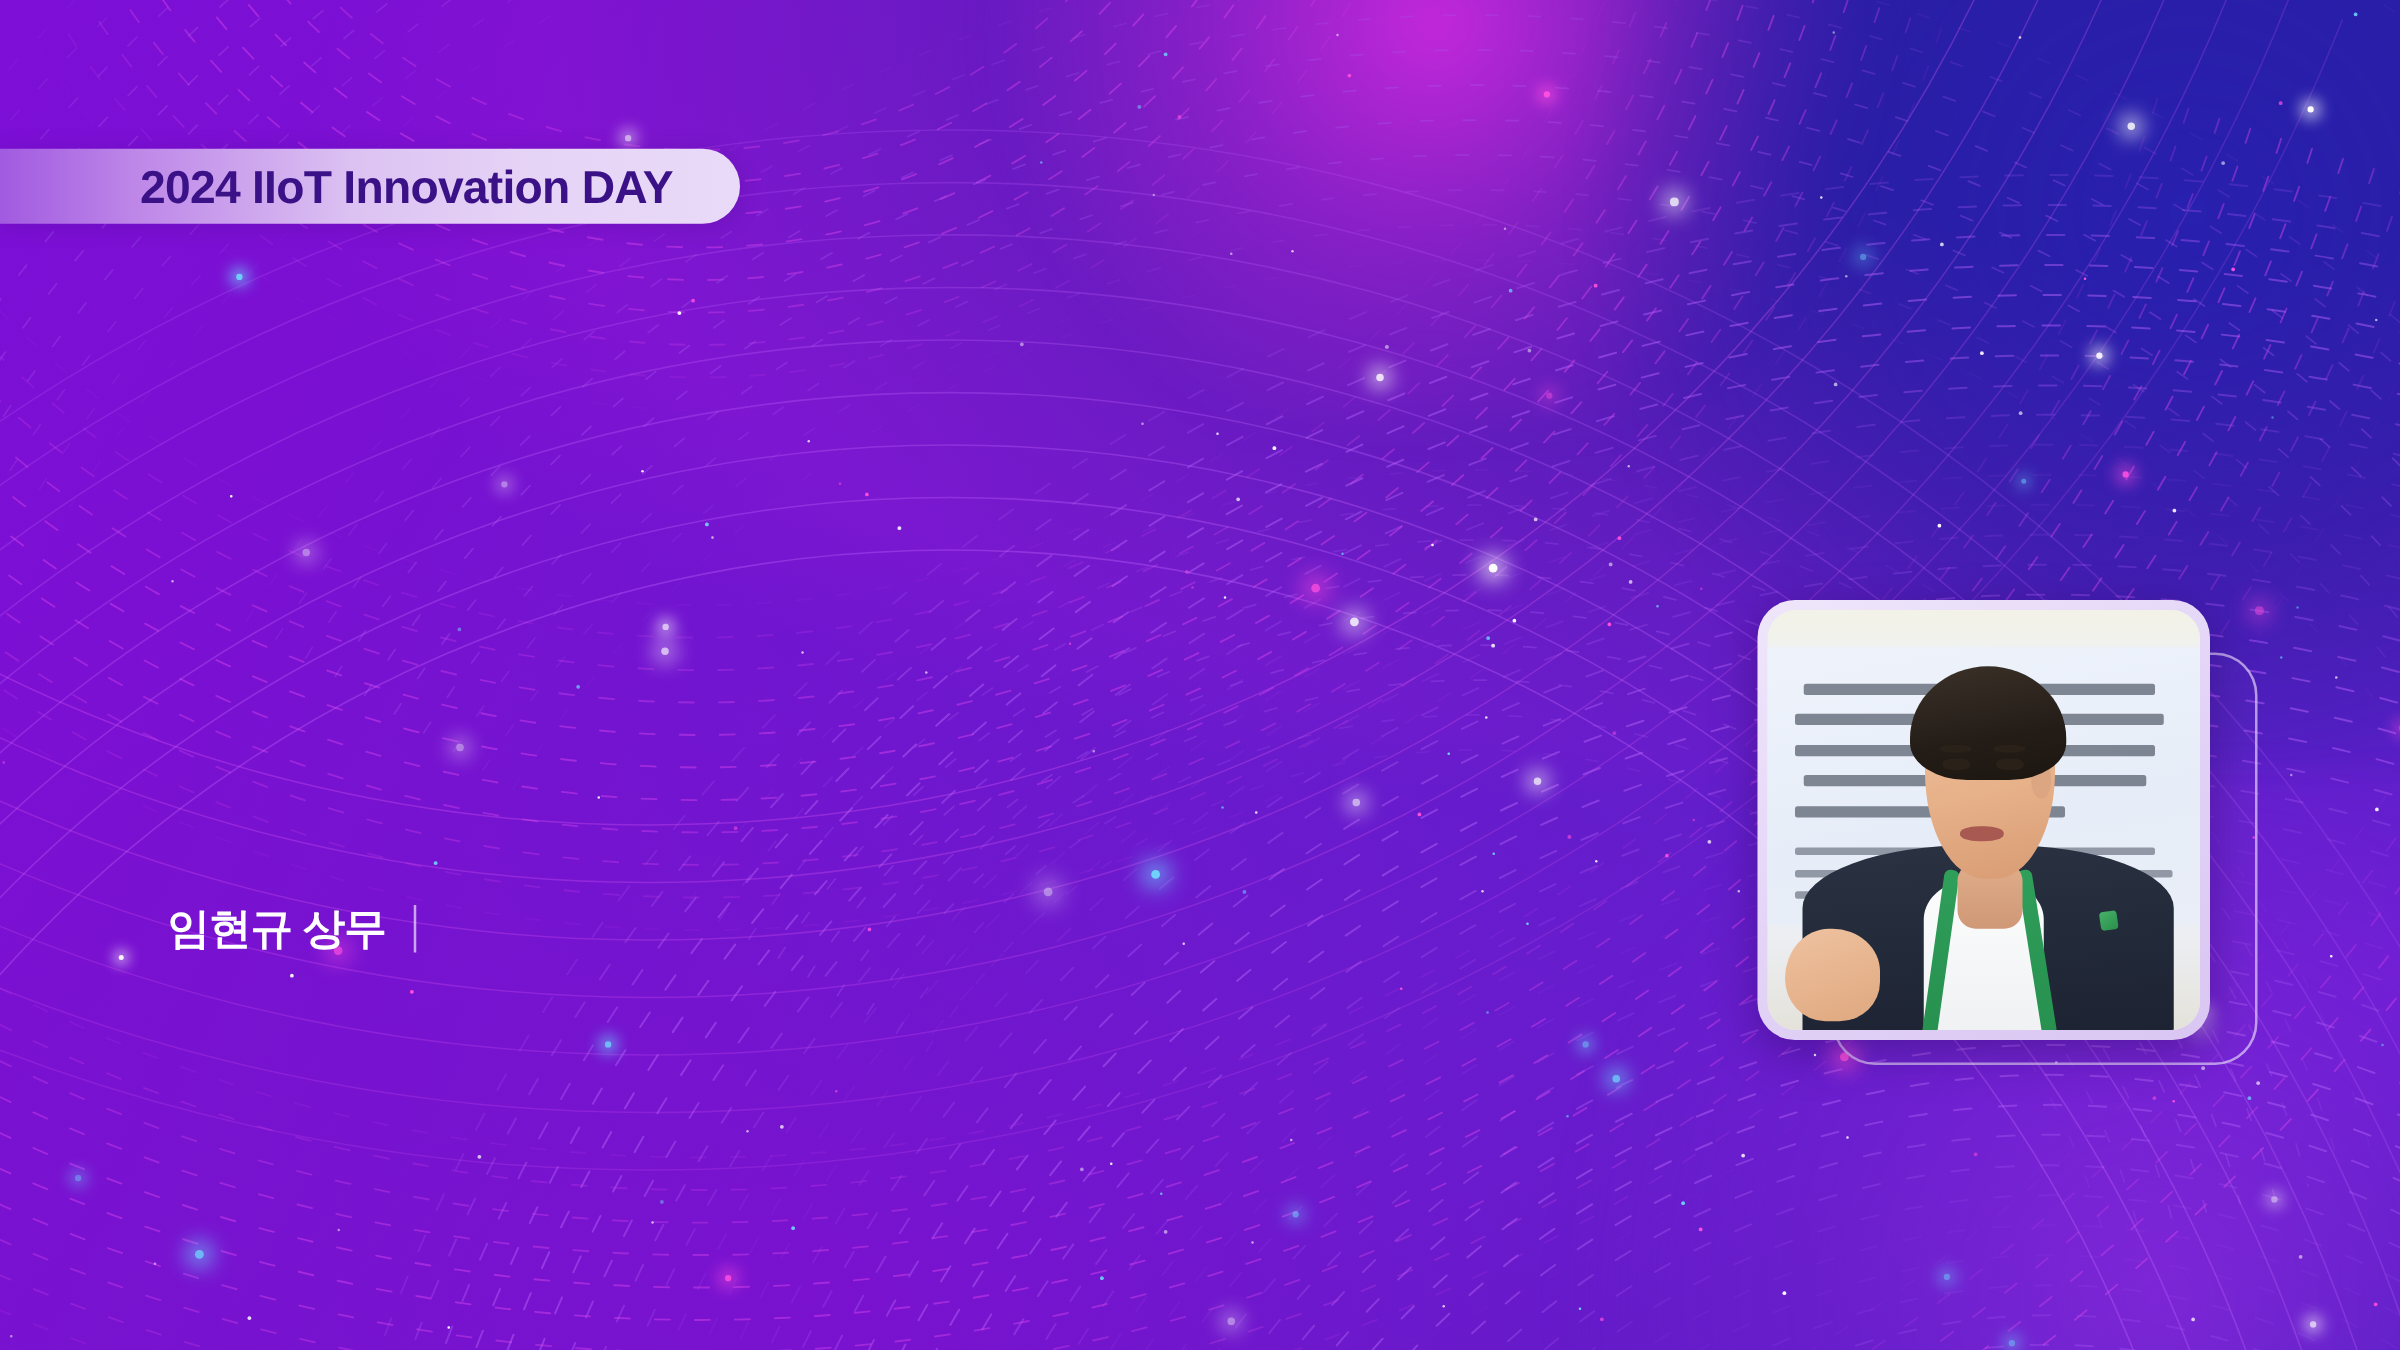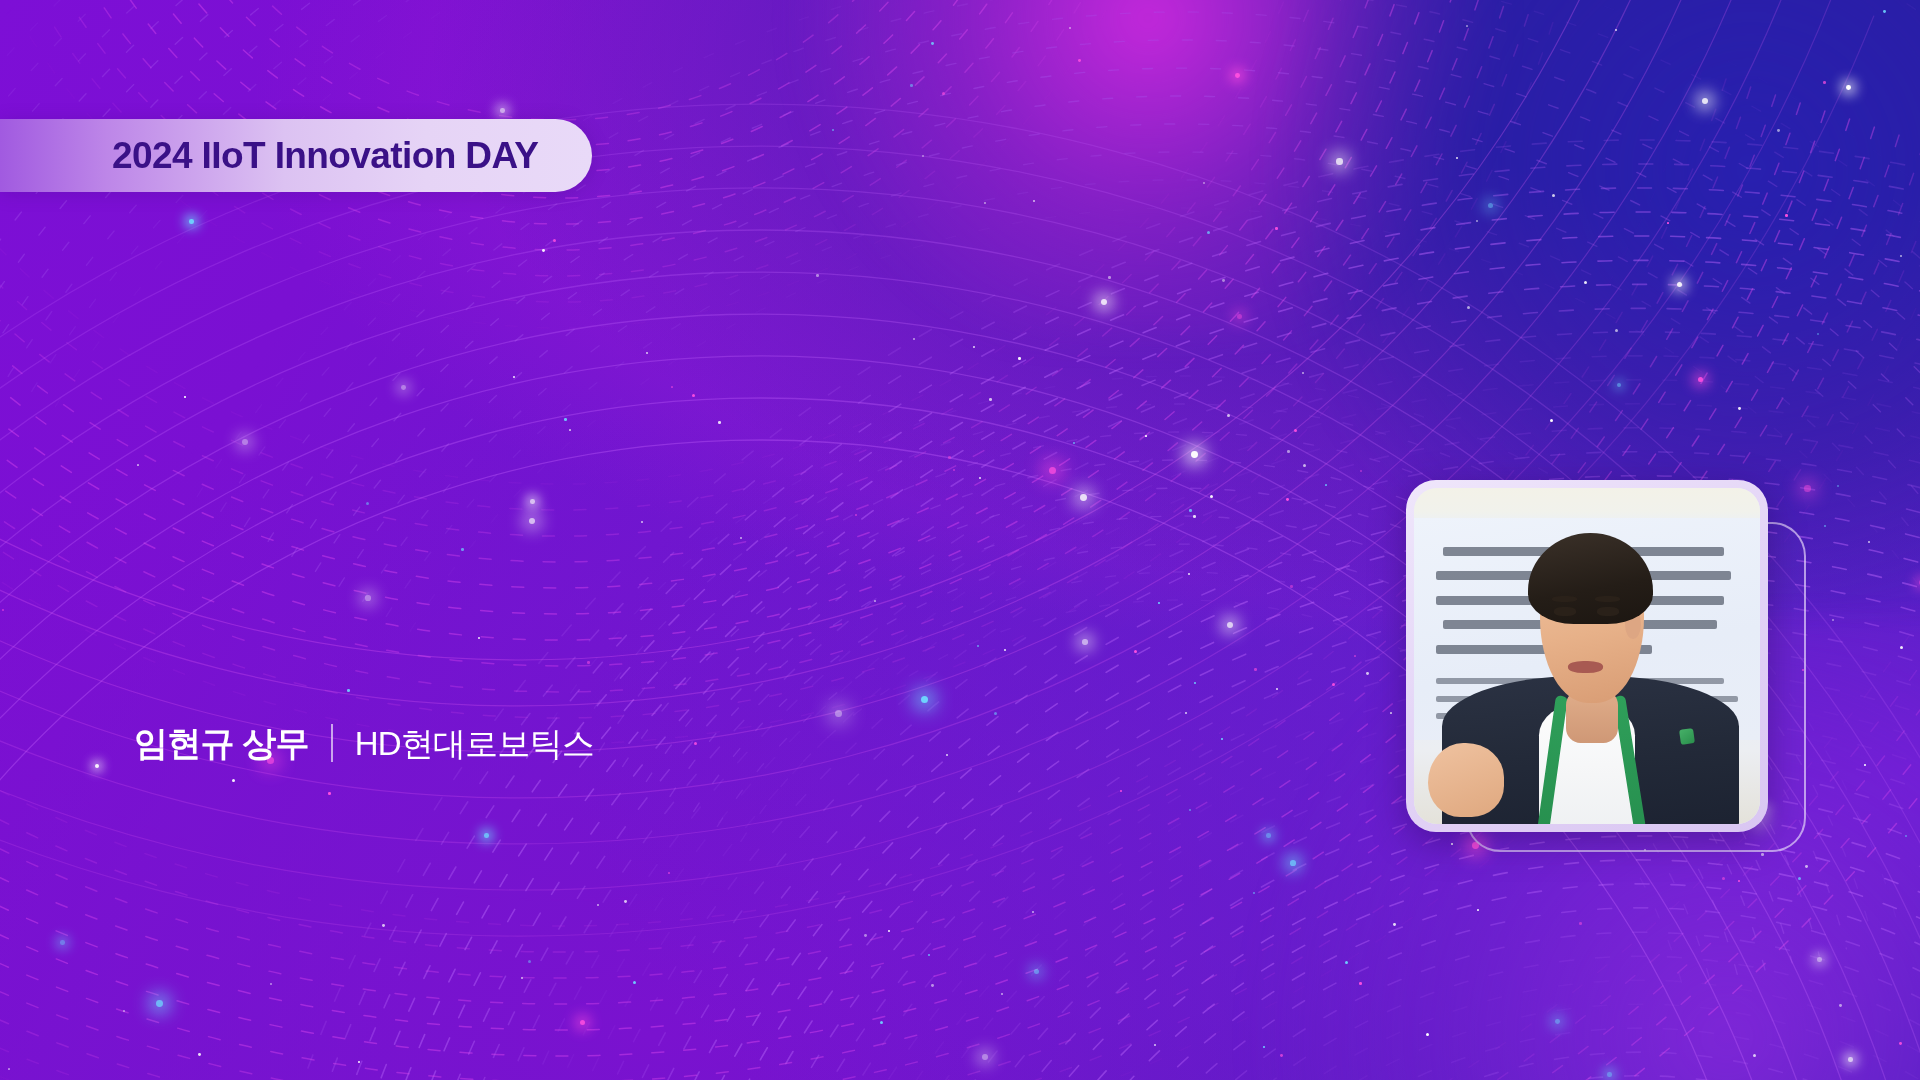--- a/index.html
+++ b/index.html
@@ -50,21 +50,21 @@
   .spark-layer{ position:absolute; inset:0; }
   .spark{
     position:absolute; border-radius:50%;
     pointer-events:none;
   }
 
   
   .badge{
     position:absolute;
     left:0; top:119px;
-    height:73px;
+    height:60px;
     padding:0 54px 0 112px;
     display:flex; align-items:center;
     border-top-right-radius:40px; border-bottom-right-radius:40px;
     background:linear-gradient(90deg, #a15ae0 0%, #bd86e8 18%, #dcc2f2 48%, #e6d4f6 72%, #e9daf8 100%);
     box-shadow:0 2px 18px rgba(60,10,120,0.22);
   }
   .badge-text{
     font-size:37px; font-weight:bold;
     letter-spacing:-0.6px;
     color:#3a1187;
@@ -600,21 +600,20 @@
     </div>
 
   <div class="badge">
     <span class="badge-text">2024 IIoT Innovation DAY</span>
   </div>
 
 
   <div class="speaker">
     <span class="speaker-name">임현규 상무</span>
     <span class="speaker-sep"></span>
-    <span class="speaker-org">HD현대로보틱스</span>
   </div>
 
   <div class="photo-wrap">
     <div class="photo-ghost"></div>
     <div class="photo-frame">
       <div class="photo-inner">
         <div class="ph-wall"></div>
         <div class="ph-slide">
           <div class="ph-line" style="left:10%; top:13%;  width:78%;"></div>
           <div class="ph-line" style="left:8%;  top:24%;  width:82%;"></div>

